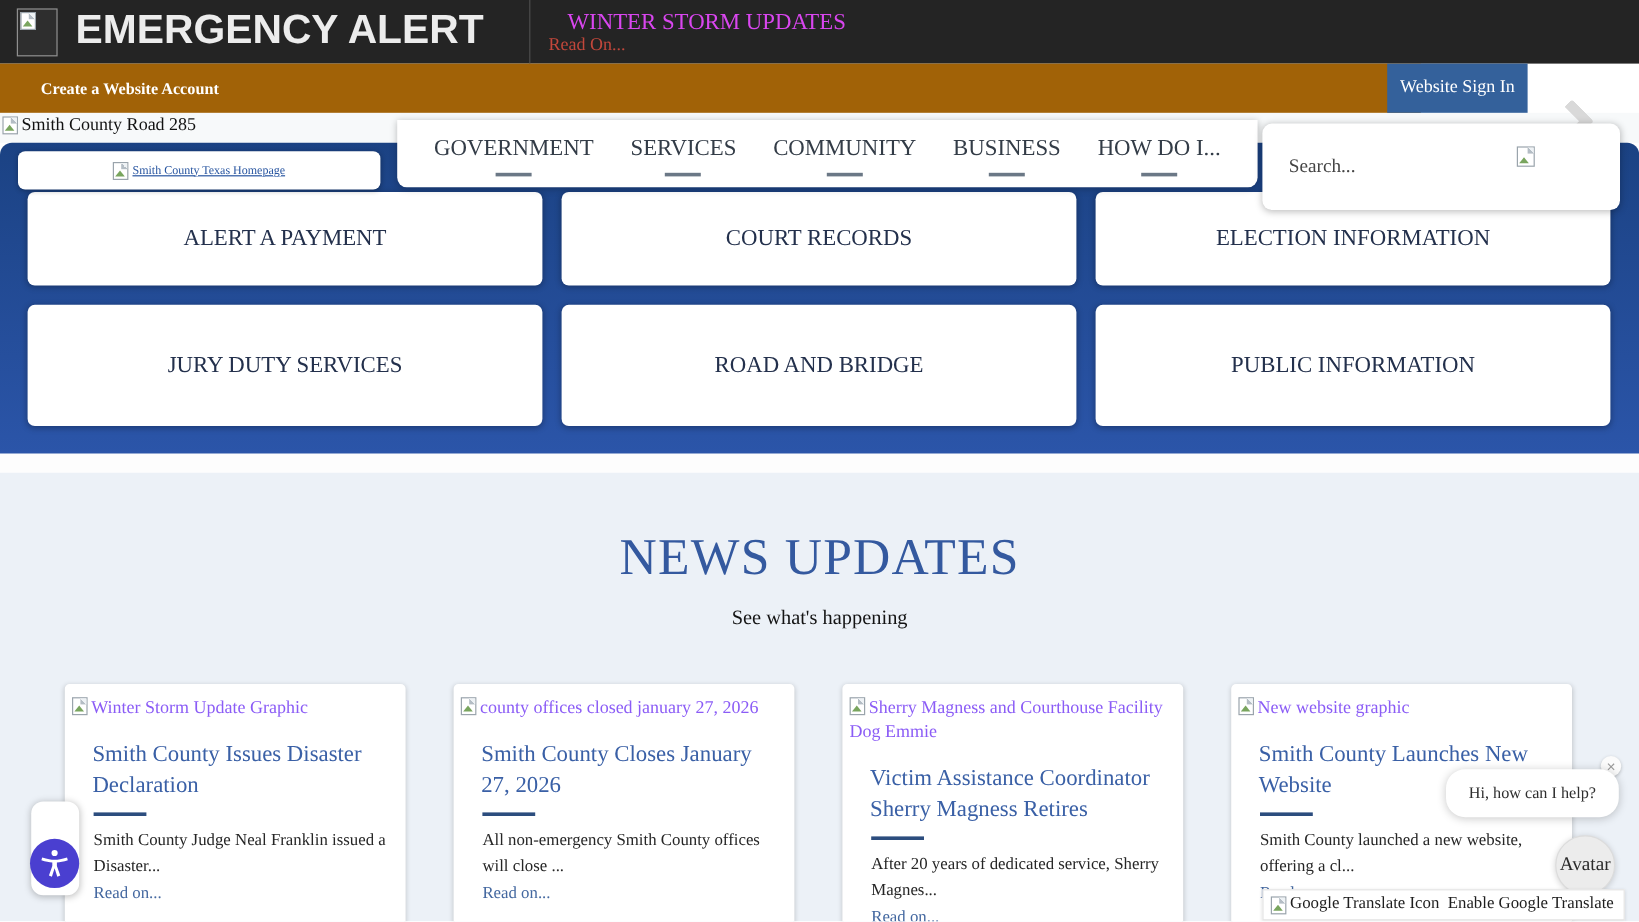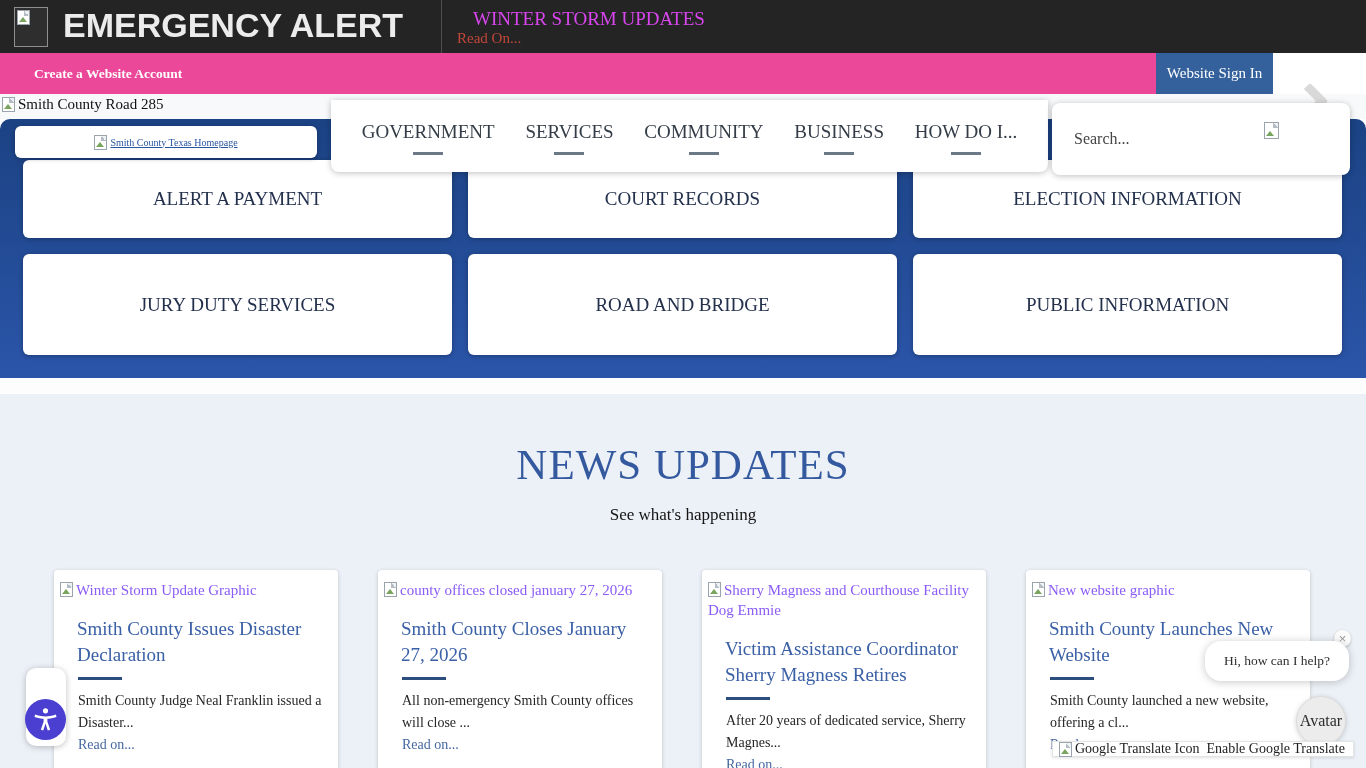--- a/index.html
+++ b/index.html
@@ -20,21 +20,21 @@
   .alert-bar { position:absolute; left:0; top:0; width:1366px; height:53px; background:#242424; z-index:6; }
   .alert-imgbox { position:absolute; left:14px; top:7px; width:34px; height:40px; border:1px solid #8f8f8f; background:#2e2e2e; }
   .alert-imgbox .bimg { position:absolute; left:2px; top:2px; margin:0; }
   .alert-title { position:absolute; left:63px; top:6px; font-family:"Liberation Sans", sans-serif;
                  font-weight:bold; font-size:34px; color:#ececec; letter-spacing:0px; white-space:nowrap; }
   .alert-divider { position:absolute; left:441px; top:0; width:1px; height:53px; background:#4d4d4d; }
   .alert-headline { position:absolute; left:473px; top:8px; font-size:19px; color:#d946ef; white-space:nowrap; }
   .alert-readon { position:absolute; left:457px; top:30px; font-size:15px; color:#c2473b; white-space:nowrap; cursor:pointer; }
 
   
-  .account-bar { position:absolute; left:0; top:53px; width:1184px; height:41px; background:#ec4899; z-index:6;text-align:right; }
+  .account-bar { position:absolute; left:0; top:53px; width:1184px; height:41px; background:#a16207; z-index:6;text-align:right; }
   .account-text { position:absolute; left:34px; top:0; height:41px; display:flex; align-items:center;
                   font-size:13.5px; color:#ffffff; white-space:pre; }
   .account-text .b { font-weight:bold; }
   .signin-btn { position:absolute; left:1156px; top:0; width:117px; height:41px; background:#34619b;
                 color:#fff; font-size:15px; display:flex; align-items:center; justify-content:center; cursor:pointer; }
 
   
   .top-strip { position:absolute; left:0; top:94px; width:1366px; height:25px; background:#f7f9fa; }
   .hero-alt { position:absolute; left:2px; top:96px; font-size:15px; color:#111; display:flex; align-items:center; }
 
@@ -53,21 +53,21 @@
            font-size:19px; color:#23304c; cursor:pointer; text-align:center; }
   .qrow1 { top:160px; height:78px; }
   .qrow2 { top:254px; height:101px; }
   .qc1 { left:23px; } .qc2 { left:468px; } .qc3 { left:913px; }
 
   
   .logo-card { position:absolute; left:15px; top:126px; width:302px; height:32px; background:#fff; border-radius:6px;
                box-shadow:0 1px 4px rgba(0,0,0,.3); z-index:4; display:flex; align-items:center; justify-content:center; }
   .logo-link { font-size:10px; color:#2855a0; text-decoration:underline; cursor:pointer; display:flex; align-items:center; }
 
-  .nav-panel { position:absolute; left:331px; top:100px; width:717px; height:72px; background:#fff; border-radius:0 0 8px 8px;
+  .nav-panel { position:absolute; left:331px; top:100px; width:717px; height:56px; background:#fff; border-radius:0 0 8px 8px;
                box-shadow:0 1px 6px rgba(0,0,0,.25); z-index:4; display:flex; align-items:center; justify-content:space-evenly; }
   .nav-item { display:flex; flex-direction:column; align-items:center; cursor:pointer; margin-top:4px; }
   .nav-item .lbl { font-size:19px; color:#333c47; white-space:nowrap; }
   .nav-item .ul { width:30px; height:3px; background:#6b7886; margin-top:9px; }
 
   .search-panel { position:absolute; left:1052px; top:103px; width:298px; height:72px; background:#fff; border-radius:8px;
                   box-shadow:0 1px 6px rgba(0,0,0,.25); z-index:4; }
   .search-input { position:absolute; left:22px; top:22px; width:170px; height:28px; border:none; outline:none;
                   font-family:Liberation Serif, serif; font-size:16px; color:#454545; background:transparent; }
   .search-input::placeholder { color:#454545; opacity:1; }
@@ -95,21 +95,21 @@
                 display:flex; align-items:center; justify-content:center; z-index:10; cursor:pointer;
                 font-family:"Liberation Sans", sans-serif; }
   .chat-bubble { position:absolute; left:1205px; top:641px; width:144px; height:40px; background:#fff; border-radius:16px;
                  box-shadow:0 1px 8px rgba(0,0,0,.22); z-index:10; display:flex; align-items:center; justify-content:center;
                  font-size:13.5px; color:#2e2e2e; cursor:pointer; }
   .chat-avatar { position:absolute; left:1296px; top:696px; width:50px; height:50px; border-radius:50%;
                  background:#ececec; border:1px solid #dcdcdc; box-shadow:0 1px 5px rgba(0,0,0,.18); z-index:10;
                  display:flex; align-items:center; justify-content:center; font-size:16px; color:#2b2b2b; cursor:pointer; }
 
   
-  .translate-bar { position:absolute; left:1052px; top:741px; width:302px; height:16px; background:#fff;
+  .translate-bar { position:absolute; left:1052px; top:741px; width:302px; height:26px; background:#fff;
                    border:1px solid #e4e4e4; box-shadow:0 1px 3px rgba(0,0,0,.12); z-index:12;
                    display:flex; align-items:center; padding-left:6px; font-size:14px; color:#1e1e1e; }
   .translate-bar .gap { width:7px; }
   .translate-link { cursor:pointer; }
 
   
   .access-tab { position:absolute; left:26px; top:668px; width:40px; height:78px; background:#fff; border-radius:10px;
                 box-shadow:0 1px 6px rgba(0,0,0,.25); z-index:10; }
   .access-btn { position:absolute; left:25px; top:699px; width:41px; height:41px; border-radius:50%;
                 background:#4a3fd0; z-index:11; display:flex; align-items:center; justify-content:center; cursor:pointer; }

